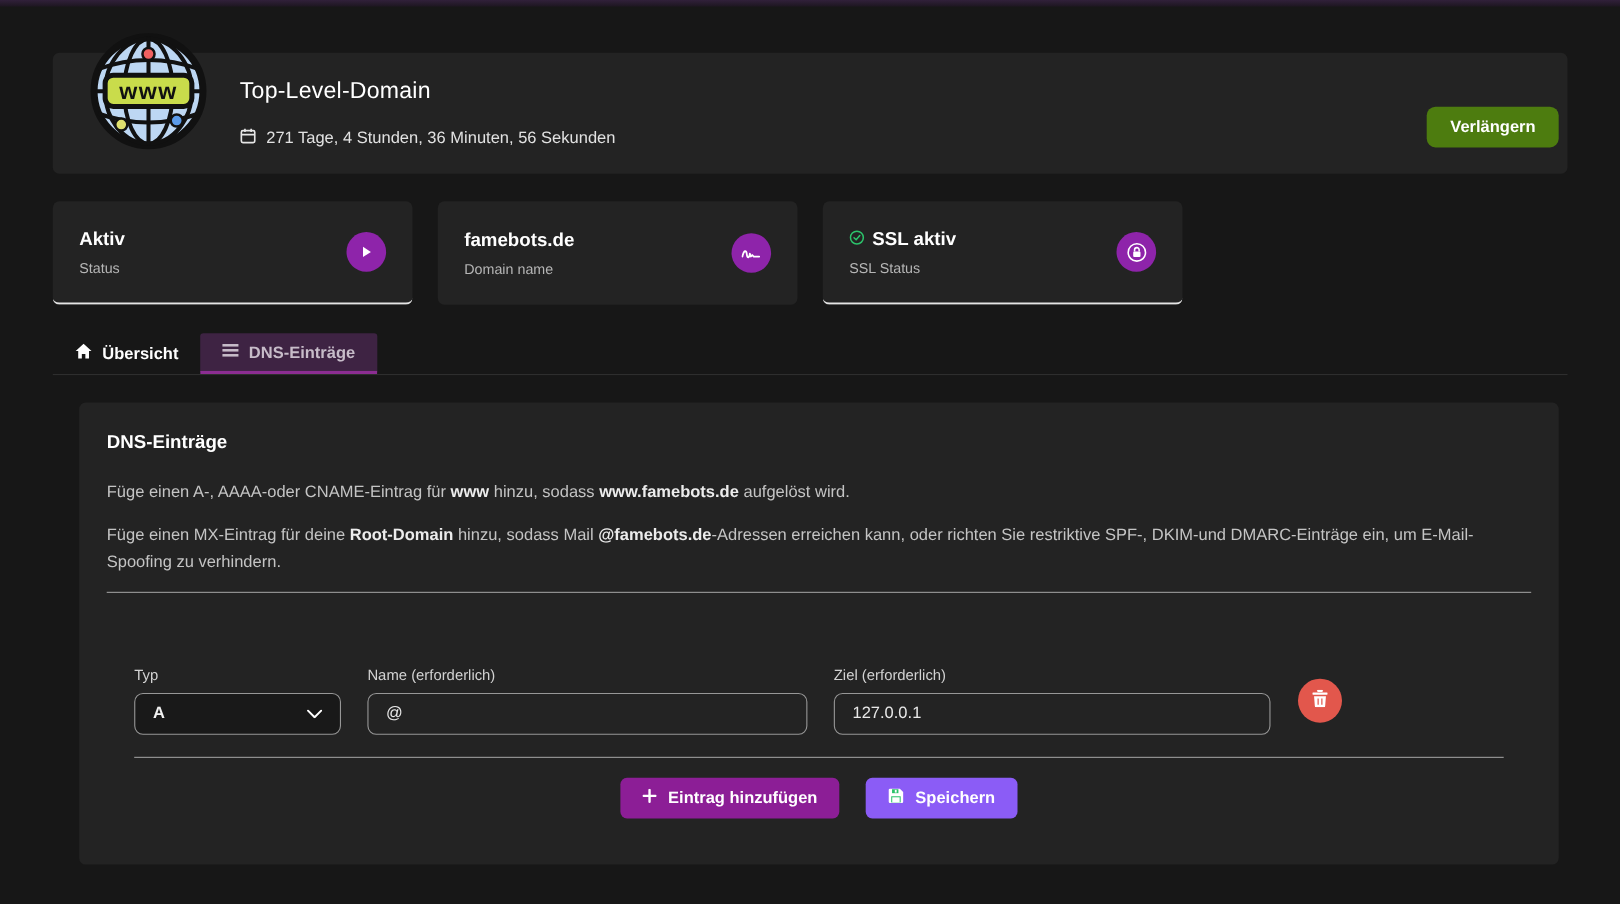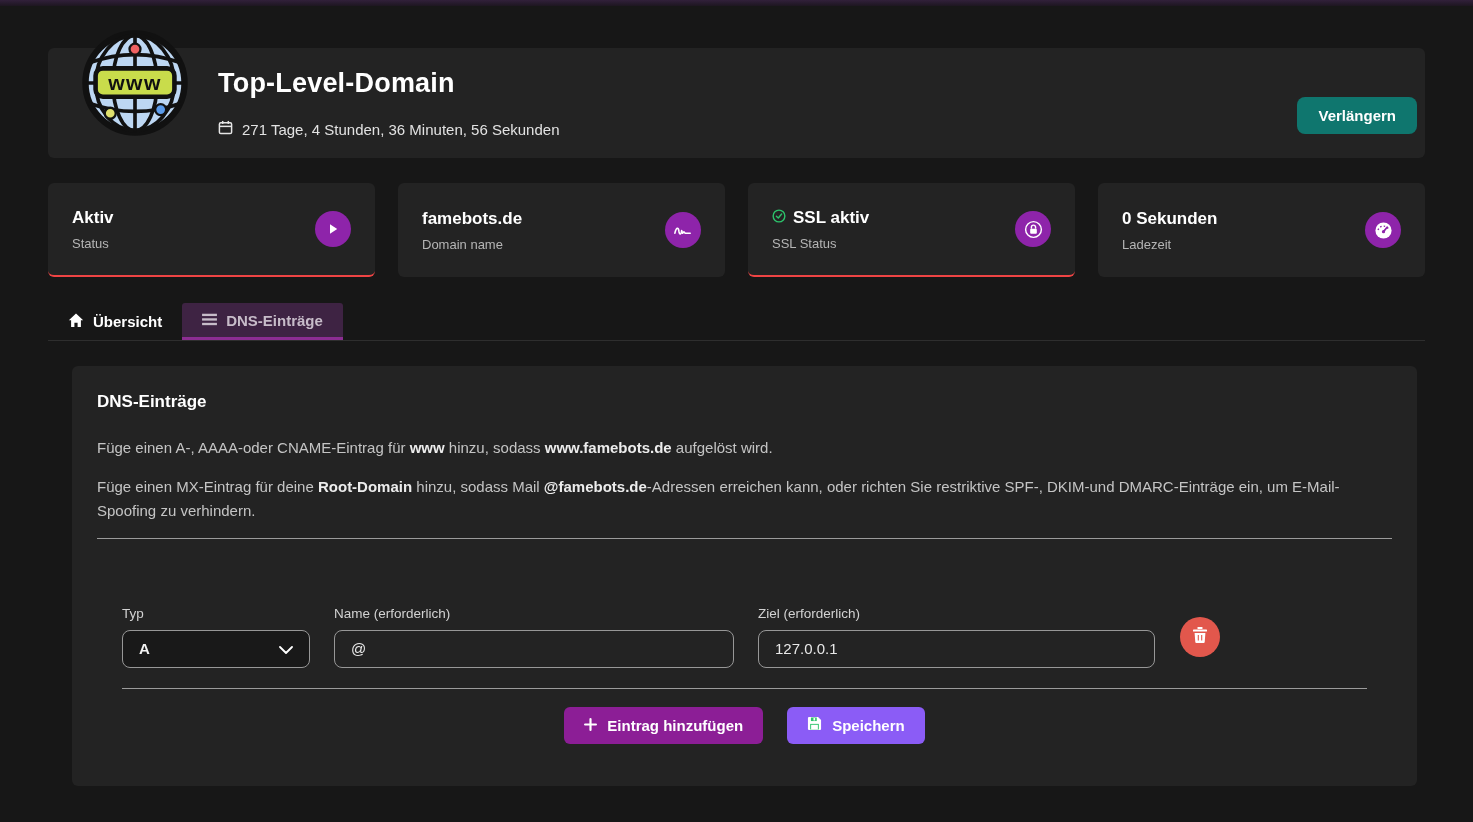--- a/index.html
+++ b/index.html
@@ -14,35 +14,35 @@
   .top-strip { height:6px; background:linear-gradient(#31203a,#1d1620); }
   .container { padding:0 48px; }
 
   
   .header-card {
     margin-top:42px; background:#232323; border-radius:6px; height:110px;
     display:flex; align-items:center; padding-left:32px; padding-right:8px;
   }
   .logo { width:110px; height:110px; margin-top:-40px; flex-shrink:0; }
   .header-text { margin-left:28px; }
-  .page-title { font-size:27px; font-weight:bold; letter-spacing:0.2px; }
+  .page-title { font-size:21px; font-weight:normal; letter-spacing:0.2px; }
   .expiry { display:flex; align-items:center; gap:9px; font-size:15px; color:#e2e2e2; margin-top:21px; }
   .renew-btn {
     margin-left:auto; align-self:flex-start; margin-top:49px;
-    background:#0f766e; color:#fff; font-weight:bold; font-size:15px;
+    background:#4d7c0f; color:#fff; font-weight:bold; font-size:15px;
     font-family:inherit; border:none; border-radius:8px; height:37px; padding:0 21px; cursor:pointer;
   }
 
   
   .stats { margin-top:25px; display:grid; grid-template-columns:repeat(4,1fr); gap:23px; }
   .stat-card {
     background:#232323; border-radius:6px; height:94px; padding:0 24px;
     display:flex; align-items:center; justify-content:space-between;
   }
-  .stat-card.underline { border-bottom:2px solid #ef4444; }
+  .stat-card.underline { border-bottom:2px solid #e5e5e5; }
   .stat-value { font-size:17px; font-weight:bold; display:flex; align-items:center; gap:7px; }
   .stat-label { font-size:13px; color:#b5b5b5; margin-top:8px; }
   .icon-circle {
     width:36px; height:36px; border-radius:50%; background:#8e24aa;
     display:flex; align-items:center; justify-content:center; flex-shrink:0;
   }
 
   
   .tabs { margin-top:26px; display:flex; border-bottom:1px solid #2e2e2e;text-align:right; }
   .tab {
@@ -178,34 +178,20 @@
       </div>
       <div class="icon-circle">
         <svg viewBox="0 0 20 20" width="19" height="19">
           <circle cx="10" cy="10" r="8.3" fill="none" stroke="#ffffff" stroke-width="1.5"></circle>
           <path d="M7.8 9.2 V7.6 a2.2 2.2 0 0 1 4.4 0 V9.2" fill="none" stroke="#ffffff" stroke-width="1.5"></path>
           <rect x="6.5" y="9.2" width="7" height="5.2" rx="1" fill="#ffffff"></rect>
         </svg>
       </div>
     </div>
 
-    <div class="stat-card">
-      <div>
-        <div class="stat-value">0 Sekunden</div>
-        <div class="stat-label">Ladezeit</div>
-      </div>
-      <div class="icon-circle">
-        <svg viewBox="0 0 20 20" width="19" height="19">
-          <circle cx="10" cy="10" r="8.5" fill="#ffffff"></circle>
-          <path d="M4.3 9.5 a6 6 0 0 1 11.4 0" fill="none" stroke="#8e24aa" stroke-width="1.5" stroke-dasharray="1.6 2.2"></path>
-          <path d="M10 11.2 L13.8 6.6" stroke="#8e24aa" stroke-width="1.8" stroke-linecap="round"></path>
-          <circle cx="10" cy="11.2" r="1.7" fill="#8e24aa"></circle>
-        </svg>
-      </div>
-    </div>
   </div>
 
   <nav class="tabs">
     <div class="tab">
       <span>
         <svg viewBox="0 0 16 15" width="16" height="15">
           <path d="M8 0.5 L15.2 7.2 H12.9 V14 H9.6 V9.8 H6.4 V14 H3.1 V7.2 H0.8 Z" fill="#ffffff"></path>
         </svg>
       </span>
       <span>Übersicht</span>

